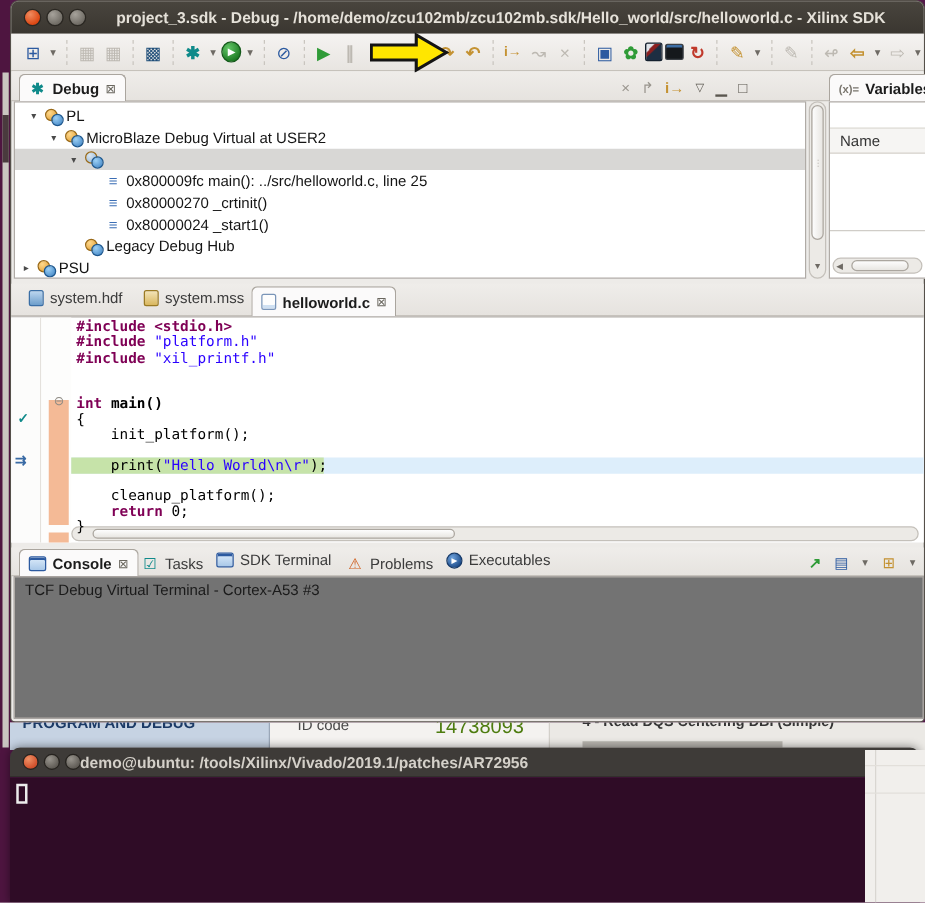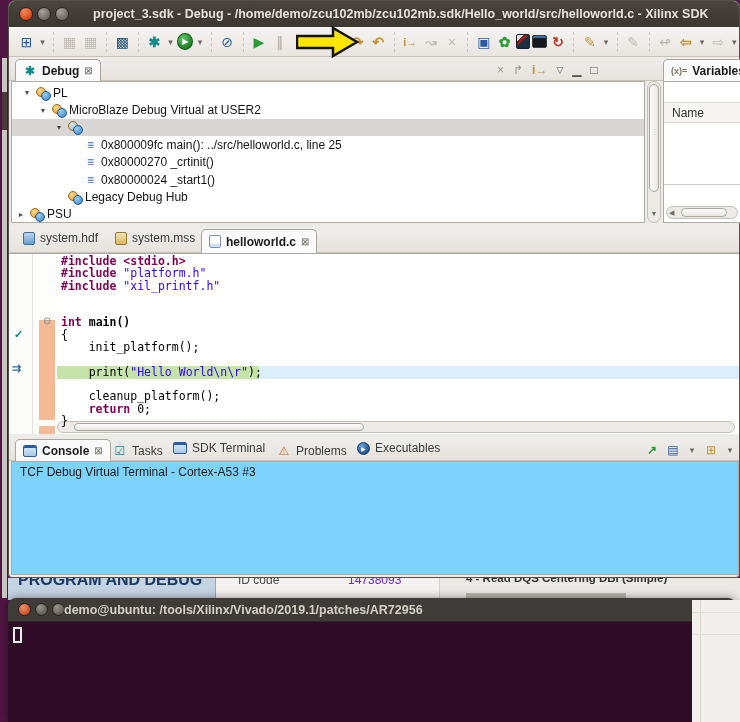--- a/index.html
+++ b/index.html
@@ -123,30 +123,30 @@
                 border:1px solid #c4c0ba; border-radius:6px; }
   .ed-hthumb { position:absolute; left:16px; top:1px; width:290px; height:8px;
                background:linear-gradient(#fdfdfd,#e8e6e2); border:1px solid #aba69f; border-radius:5px; }
 
   
   .con-tabrow { left:0; top:437px; width:730px; height:23px; }
   .con-chip { left:6px; top:438px; height:22px; }
   .con-tools { left:636px; top:439px; width:92px; display:flex; align-items:center; gap:7px; }
   .scr { width:14px; height:12px; border-radius:2px; background:linear-gradient(#dcebfa,#a9c8e8);
          border:1px solid #2c5aa0; box-shadow:inset 0 2px 0 #2c5aa0; flex:none; }
-  .con-body { left:2px; top:460px; width:728px; height:114px; background:#7dd3fc; border:1px solid #b0aba6; }
+  .con-body { left:2px; top:460px; width:728px; height:114px; background:#737373; border:1px solid #b0aba6; }
   .con-text { position:absolute; left:8px; top:3px; font-size:12px; color:#1a1a1a; }
 
   
   .band { left:8px; top:578px; width:732px; height:22px; background:#efedea; overflow:hidden; }
   .band-left { position:absolute; left:0; top:0; width:208px; height:22px; background:#c6d3e3; border-right:1px solid #9aa7b8; }
-  .band-sec { position:absolute; left:10px; top:-7px; font-size:16px; font-weight:bold; color:#1b3a66; white-space:nowrap; }
+  .band-sec { position:absolute; left:10px; top:-7px; font-size:12px; font-weight:bold; color:#1b3a66; white-space:nowrap; }
   .band-mid { position:absolute; left:208px; top:0; width:224px; height:22px; background:#f4f2f0; border-right:1px solid #d3d0ca; }
   .band-idl { position:absolute; left:22px; top:-5px; font-size:12px; color:#4a4a4a; }
-  .band-idv { position:absolute; left:132px; top:-5px; font-size:12px; color:#6d28d9; }
+  .band-idv { position:absolute; left:132px; top:-5px; font-size:16px; color:#4d7c0f; }
   .band-right { position:absolute; left:432px; top:0; width:300px; height:22px; background:#ebe9e5; }
   .band-r12 { position:absolute; left:26px; top:-6px; font-size:11.5px; font-weight:bold; color:#343434; white-space:nowrap; }
   .band-r13 { position:absolute; left:26px; top:15px; width:160px; height:5px; background:#b9b6b0; }
 
   
   .term { left:8px; top:598px; width:728px; height:124px; border-radius:8px 8px 0 0;
           box-shadow:0 0 8px rgba(0,0,0,.45); }
   .term-title { position:absolute; left:0; top:0; width:100%; height:24px; background:#3e3b38;
                 border-radius:8px 8px 0 0; border-bottom:1px solid #2a2724; }
   .twbtn { width:13px; height:13px; border-radius:50%; top:5px; border:1px solid #26231f; }

